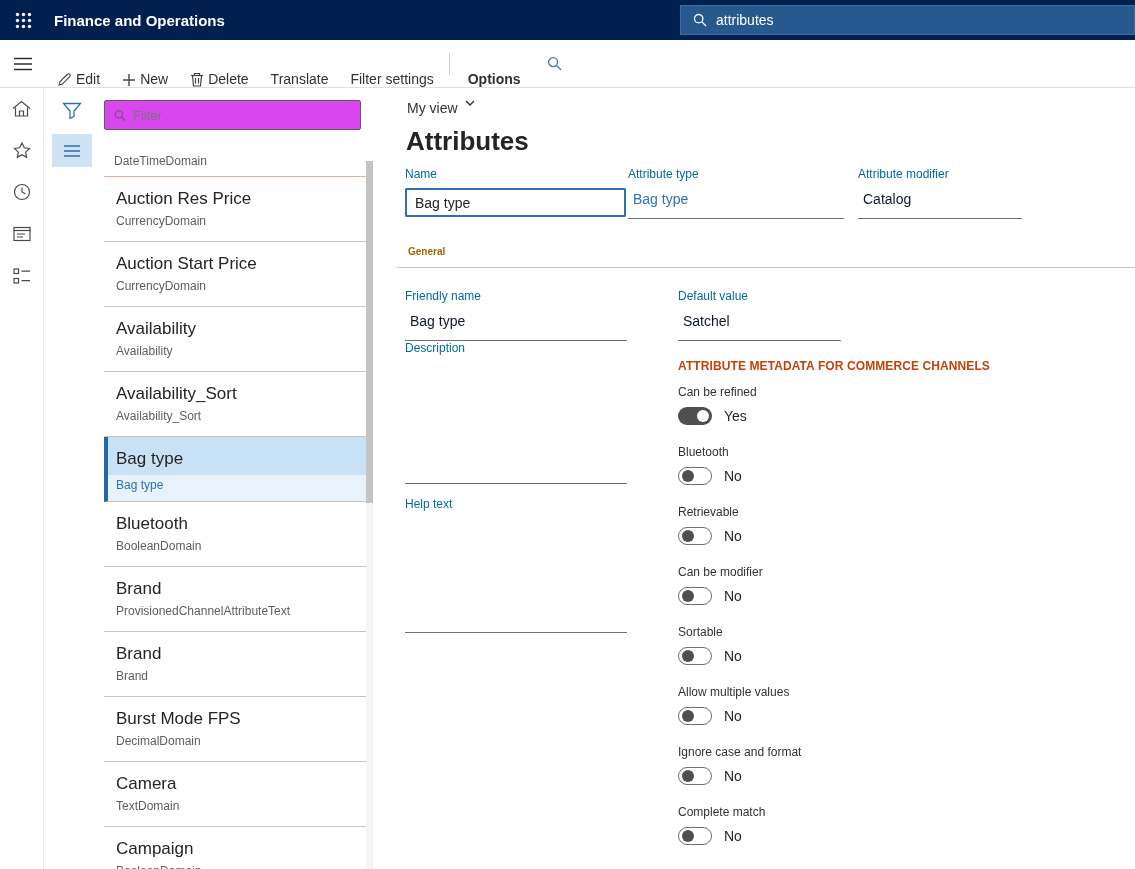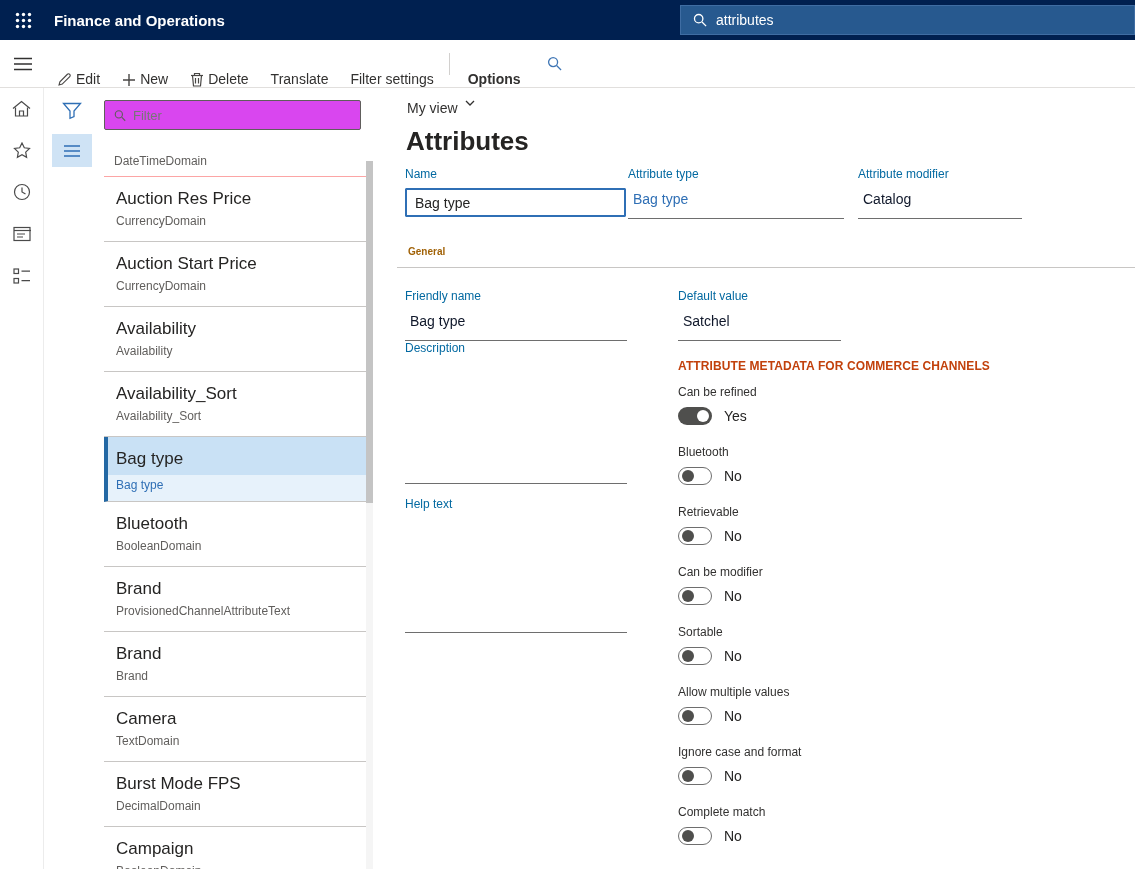--- a/index.html
+++ b/index.html
@@ -238,26 +238,26 @@
   </div>
         <div class="list-item">
     <div class="li-title">Brand</div>
     <div class="li-sub">ProvisionedChannelAttributeText</div>
   </div>
         <div class="list-item">
     <div class="li-title">Brand</div>
     <div class="li-sub">Brand</div>
   </div>
         <div class="list-item">
+    <div class="li-title">Burst Mode FPS</div>
+    <div class="li-sub">DecimalDomain</div>
+  </div>
+        <div class="list-item">
     <div class="li-title">Camera</div>
     <div class="li-sub">TextDomain</div>
-  </div>
-        <div class="list-item">
-    <div class="li-title">Burst Mode FPS</div>
-    <div class="li-sub">DecimalDomain</div>
   </div>
         <div class="list-item">
     <div class="li-title">Campaign</div>
     <div class="li-sub">BooleanDomain</div>
   </div>
       </div>
     <div class="list-scrollbar">
       <div class="thumb"></div>
     </div>
   </div>

